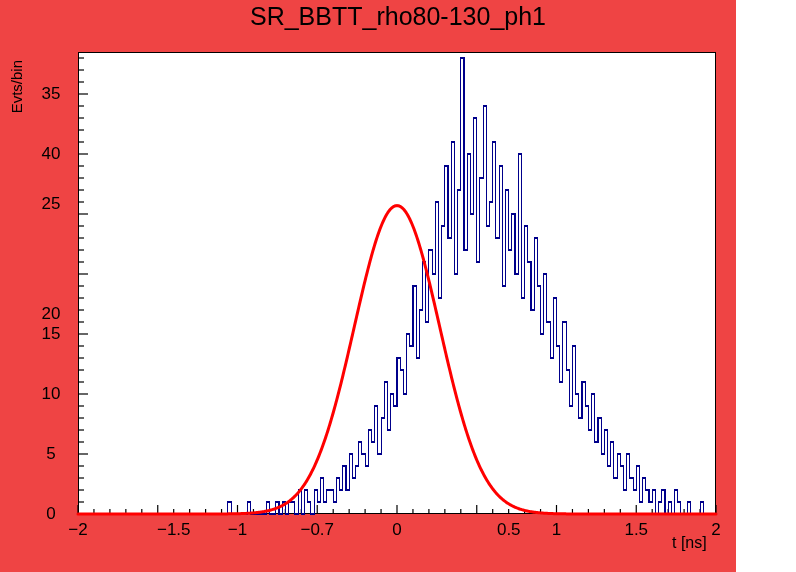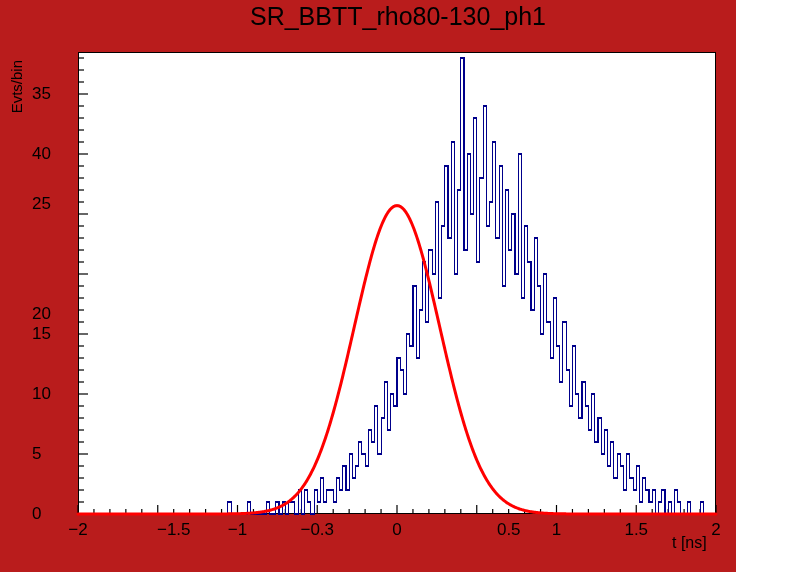--- a/index.html
+++ b/index.html
@@ -1,39 +1,39 @@
 <!DOCTYPE html>
 <html><head>
 <meta charset="utf-8">
 <title>ROOT Canvas</title>
 <style>
   html,body{margin:0;padding:0;background:#ffffff;}
   body{width:796px;height:572px;overflow:hidden;
        font-family:"Liberation Sans", sans-serif;color:#000;}
-  #canvas-root{position:relative;width:736px;height:572px;background:#b91c1c;}
+  #canvas-root{position:relative;width:736px;height:572px;background:#ef4444;}
 
   #plot-title{
     position:absolute;left:0;top:2px;width:796px;text-align:center;
     font-size:25px;font-family:"Liberation Sans", sans-serif;
     color:#000;letter-spacing:0px;white-space:nowrap;
   }
 
   #plot-frame{
     position:absolute;left:78px;top:52px;width:638px;height:462px;
     border:1.5px solid #000;box-sizing:border-box;background:#fff;
   }
 
   #plot-svg{position:absolute;left:0;top:0;width:796px;height:572px;}
 
   .axis-label{
     position:absolute;font-size:17px;color:#000;
     font-family:"Liberation Sans", sans-serif;white-space:nowrap;
   }
   .xtick-label{transform:translateX(-50%);text-align:center;}
-  .ytick-label{transform:translateY(-50%);text-align:left;}
+  .ytick-label{transform:translateY(-50%);text-align:center;}
 
   #y-axis-title{
     position:absolute;left:8px;top:60px;
     font-size:15px;font-family:"Liberation Sans", sans-serif;
     writing-mode:vertical-rl;transform:rotate(180deg);
     transform-origin:center;white-space:nowrap;color:#000;
   }
   #x-axis-title{
     position:absolute;left:672px;top:534px;
     font-size:16px;font-family:"Liberation Sans", sans-serif;
@@ -140,21 +140,21 @@
       </g>
     <g id="fit-group">
         <polyline points="78.00,514.00 78.71,514.00 79.42,514.00 80.13,514.00 80.84,514.00 81.54,514.00 82.25,514.00 82.96,514.00 83.67,514.00 84.38,514.00 85.09,514.00 85.80,514.00 86.51,514.00 87.22,514.00 87.92,514.00 88.63,514.00 89.34,514.00 90.05,514.00 90.76,514.00 91.47,514.00 92.18,514.00 92.89,514.00 93.60,514.00 94.30,514.00 95.01,514.00 95.72,514.00 96.43,514.00 97.14,514.00 97.85,514.00 98.56,514.00 99.27,514.00 99.98,514.00 100.68,514.00 101.39,514.00 102.10,514.00 102.81,514.00 103.52,514.00 104.23,514.00 104.94,514.00 105.65,514.00 106.36,514.00 107.06,514.00 107.77,514.00 108.48,514.00 109.19,514.00 109.90,514.00 110.61,514.00 111.32,514.00 112.03,514.00 112.74,514.00 113.44,514.00 114.15,514.00 114.86,514.00 115.57,514.00 116.28,514.00 116.99,514.00 117.70,514.00 118.41,514.00 119.12,514.00 119.82,514.00 120.53,514.00 121.24,514.00 121.95,514.00 122.66,514.00 123.37,514.00 124.08,514.00 124.79,514.00 125.50,514.00 126.20,514.00 126.91,514.00 127.62,514.00 128.33,514.00 129.04,514.00 129.75,514.00 130.46,514.00 131.17,514.00 131.88,514.00 132.58,514.00 133.29,514.00 134.00,514.00 134.71,514.00 135.42,514.00 136.13,514.00 136.84,514.00 137.55,514.00 138.26,514.00 138.96,514.00 139.67,514.00 140.38,514.00 141.09,514.00 141.80,514.00 142.51,514.00 143.22,514.00 143.93,514.00 144.64,514.00 145.34,514.00 146.05,514.00 146.76,514.00 147.47,514.00 148.18,514.00 148.89,514.00 149.60,514.00 150.31,514.00 151.02,514.00 151.72,514.00 152.43,514.00 153.14,514.00 153.85,514.00 154.56,514.00 155.27,514.00 155.98,514.00 156.69,514.00 157.40,514.00 158.10,514.00 158.81,514.00 159.52,514.00 160.23,514.00 160.94,514.00 161.65,514.00 162.36,514.00 163.07,514.00 163.78,514.00 164.48,514.00 165.19,514.00 165.90,514.00 166.61,514.00 167.32,514.00 168.03,514.00 168.74,514.00 169.45,514.00 170.16,514.00 170.86,514.00 171.57,514.00 172.28,514.00 172.99,514.00 173.70,514.00 174.41,514.00 175.12,514.00 175.83,514.00 176.54,514.00 177.24,514.00 177.95,514.00 178.66,514.00 179.37,514.00 180.08,514.00 180.79,514.00 181.50,514.00 182.21,514.00 182.92,514.00 183.62,514.00 184.33,514.00 185.04,514.00 185.75,514.00 186.46,514.00 187.17,514.00 187.88,514.00 188.59,514.00 189.30,514.00 190.00,514.00 190.71,514.00 191.42,514.00 192.13,514.00 192.84,514.00 193.55,514.00 194.26,514.00 194.97,514.00 195.68,514.00 196.38,513.99 197.09,513.99 197.80,513.99 198.51,513.99 199.22,513.99 199.93,513.99 200.64,513.99 201.35,513.99 202.06,513.99 202.76,513.99 203.47,513.99 204.18,513.99 204.89,513.99 205.60,513.99 206.31,513.99 207.02,513.98 207.73,513.98 208.44,513.98 209.14,513.98 209.85,513.98 210.56,513.98 211.27,513.98 211.98,513.97 212.69,513.97 213.40,513.97 214.11,513.97 214.82,513.96 215.52,513.96 216.23,513.96 216.94,513.96 217.65,513.95 218.36,513.95 219.07,513.95 219.78,513.94 220.49,513.94 221.20,513.93 221.90,513.93 222.61,513.92 223.32,513.92 224.03,513.91 224.74,513.91 225.45,513.90 226.16,513.90 226.87,513.89 227.58,513.88 228.28,513.87 228.99,513.86 229.70,513.85 230.41,513.84 231.12,513.83 231.83,513.82 232.54,513.81 233.25,513.80 233.96,513.79 234.66,513.77 235.37,513.76 236.08,513.74 236.79,513.73 237.50,513.71 238.21,513.69 238.92,513.67 239.63,513.65 240.34,513.63 241.04,513.60 241.75,513.58 242.46,513.55 243.17,513.52 243.88,513.50 244.59,513.46 245.30,513.43 246.01,513.40 246.72,513.36 247.42,513.32 248.13,513.28 248.84,513.24 249.55,513.20 250.26,513.15 250.97,513.10 251.68,513.05 252.39,512.99 253.10,512.93 253.80,512.87 254.51,512.81 255.22,512.74 255.93,512.67 256.64,512.59 257.35,512.52 258.06,512.43 258.77,512.35 259.48,512.26 260.18,512.16 260.89,512.06 261.60,511.96 262.31,511.85 263.02,511.73 263.73,511.61 264.44,511.48 265.15,511.35 265.86,511.21 266.56,511.07 267.27,510.92 267.98,510.76 268.69,510.59 269.40,510.42 270.11,510.24 270.82,510.05 271.53,509.85 272.24,509.64 272.94,509.43 273.65,509.20 274.36,508.97 275.07,508.72 275.78,508.47 276.49,508.20 277.20,507.93 277.91,507.64 278.62,507.34 279.32,507.03 280.03,506.70 280.74,506.36 281.45,506.01 282.16,505.65 282.87,505.27 283.58,504.87 284.29,504.46 285.00,504.04 285.70,503.60 286.41,503.14 287.12,502.67 287.83,502.18 288.54,501.67 289.25,501.14 289.96,500.59 290.67,500.02 291.38,499.44 292.08,498.83 292.79,498.20 293.50,497.55 294.21,496.88 294.92,496.19 295.63,495.47 296.34,494.73 297.05,493.96 297.76,493.17 298.46,492.36 299.17,491.52 299.88,490.65 300.59,489.76 301.30,488.84 302.01,487.89 302.72,486.92 303.43,485.91 304.14,484.88 304.84,483.81 305.55,482.72 306.26,481.59 306.97,480.43 307.68,479.25 308.39,478.03 309.10,476.77 309.81,475.49 310.52,474.17 311.22,472.81 311.93,471.43 312.64,470.00 313.35,468.55 314.06,467.05 314.77,465.52 315.48,463.96 316.19,462.36 316.90,460.72 317.60,459.05 318.31,457.34 319.02,455.59 319.73,453.80 320.44,451.98 321.15,450.12 321.86,448.22 322.57,446.28 323.28,444.31 323.98,442.30 324.69,440.25 325.40,438.16 326.11,436.03 326.82,433.87 327.53,431.67 328.24,429.43 328.95,427.16 329.66,424.85 330.36,422.50 331.07,420.11 331.78,417.70 332.49,415.24 333.20,412.75 333.91,410.23 334.62,407.67 335.33,405.08 336.04,402.46 336.74,399.81 337.45,397.12 338.16,394.41 338.87,391.66 339.58,388.89 340.29,386.09 341.00,383.26 341.71,380.41 342.42,377.53 343.12,374.63 343.83,371.71 344.54,368.76 345.25,365.79 345.96,362.81 346.67,359.81 347.38,356.79 348.09,353.75 348.80,350.71 349.50,347.65 350.21,344.58 350.92,341.50 351.63,338.41 352.34,335.32 353.05,332.22 353.76,329.12 354.47,326.02 355.18,322.91 355.88,319.81 356.59,316.72 357.30,313.63 358.01,310.55 358.72,307.48 359.43,304.41 360.14,301.37 360.85,298.33 361.56,295.32 362.26,292.32 362.97,289.34 363.68,286.39 364.39,283.46 365.10,280.56 365.81,277.68 366.52,274.84 367.23,272.03 367.94,269.25 368.64,266.51 369.35,263.80 370.06,261.14 370.77,258.52 371.48,255.94 372.19,253.41 372.90,250.93 373.61,248.49 374.32,246.11 375.02,243.78 375.73,241.50 376.44,239.28 377.15,237.12 377.86,235.02 378.57,232.98 379.28,231.00 379.99,229.08 380.70,227.24 381.40,225.46 382.11,223.75 382.82,222.11 383.53,220.54 384.24,219.04 384.95,217.62 385.66,216.27 386.37,215.00 387.08,213.80 387.78,212.68 388.49,211.65 389.20,210.69 389.91,209.81 390.62,209.02 391.33,208.30 392.04,207.67 392.75,207.12 393.46,206.66 394.16,206.28 394.87,205.98 395.58,205.77 396.29,205.64 397.00,205.60 397.71,205.64 398.42,205.77 399.13,205.98 399.84,206.28 400.54,206.66 401.25,207.12 401.96,207.67 402.67,208.30 403.38,209.02 404.09,209.81 404.80,210.69 405.51,211.65 406.22,212.68 406.92,213.80 407.63,215.00 408.34,216.27 409.05,217.62 409.76,219.04 410.47,220.54 411.18,222.11 411.89,223.75 412.60,225.46 413.30,227.24 414.01,229.08 414.72,231.00 415.43,232.98 416.14,235.02 416.85,237.12 417.56,239.28 418.27,241.50 418.98,243.78 419.68,246.11 420.39,248.49 421.10,250.93 421.81,253.41 422.52,255.94 423.23,258.52 423.94,261.14 424.65,263.80 425.36,266.51 426.06,269.25 426.77,272.03 427.48,274.84 428.19,277.68 428.90,280.56 429.61,283.46 430.32,286.39 431.03,289.34 431.74,292.32 432.44,295.32 433.15,298.33 433.86,301.37 434.57,304.41 435.28,307.48 435.99,310.55 436.70,313.63 437.41,316.72 438.12,319.81 438.82,322.91 439.53,326.02 440.24,329.12 440.95,332.22 441.66,335.32 442.37,338.41 443.08,341.50 443.79,344.58 444.50,347.65 445.20,350.71 445.91,353.75 446.62,356.79 447.33,359.81 448.04,362.81 448.75,365.79 449.46,368.76 450.17,371.71 450.88,374.63 451.58,377.53 452.29,380.41 453.00,383.26 453.71,386.09 454.42,388.89 455.13,391.66 455.84,394.41 456.55,397.12 457.26,399.81 457.96,402.46 458.67,405.08 459.38,407.67 460.09,410.23 460.80,412.75 461.51,415.24 462.22,417.70 462.93,420.11 463.64,422.50 464.34,424.85 465.05,427.16 465.76,429.43 466.47,431.67 467.18,433.87 467.89,436.03 468.60,438.16 469.31,440.25 470.02,442.30 470.72,444.31 471.43,446.28 472.14,448.22 472.85,450.12 473.56,451.98 474.27,453.80 474.98,455.59 475.69,457.34 476.40,459.05 477.10,460.72 477.81,462.36 478.52,463.96 479.23,465.52 479.94,467.05 480.65,468.55 481.36,470.00 482.07,471.43 482.78,472.81 483.48,474.17 484.19,475.49 484.90,476.77 485.61,478.03 486.32,479.25 487.03,480.43 487.74,481.59 488.45,482.72 489.16,483.81 489.86,484.88 490.57,485.91 491.28,486.92 491.99,487.89 492.70,488.84 493.41,489.76 494.12,490.65 494.83,491.52 495.54,492.36 496.24,493.17 496.95,493.96 497.66,494.73 498.37,495.47 499.08,496.19 499.79,496.88 500.50,497.55 501.21,498.20 501.92,498.83 502.62,499.44 503.33,500.02 504.04,500.59 504.75,501.14 505.46,501.67 506.17,502.18 506.88,502.67 507.59,503.14 508.30,503.60 509.00,504.04 509.71,504.46 510.42,504.87 511.13,505.27 511.84,505.65 512.55,506.01 513.26,506.36 513.97,506.70 514.68,507.03 515.38,507.34 516.09,507.64 516.80,507.93 517.51,508.20 518.22,508.47 518.93,508.72 519.64,508.97 520.35,509.20 521.06,509.43 521.76,509.64 522.47,509.85 523.18,510.05 523.89,510.24 524.60,510.42 525.31,510.59 526.02,510.76 526.73,510.92 527.44,511.07 528.14,511.21 528.85,511.35 529.56,511.48 530.27,511.61 530.98,511.73 531.69,511.85 532.40,511.96 533.11,512.06 533.82,512.16 534.52,512.26 535.23,512.35 535.94,512.43 536.65,512.52 537.36,512.59 538.07,512.67 538.78,512.74 539.49,512.81 540.20,512.87 540.90,512.93 541.61,512.99 542.32,513.05 543.03,513.10 543.74,513.15 544.45,513.20 545.16,513.24 545.87,513.28 546.58,513.32 547.28,513.36 547.99,513.40 548.70,513.43 549.41,513.46 550.12,513.50 550.83,513.52 551.54,513.55 552.25,513.58 552.96,513.60 553.66,513.63 554.37,513.65 555.08,513.67 555.79,513.69 556.50,513.71 557.21,513.73 557.92,513.74 558.63,513.76 559.34,513.77 560.04,513.79 560.75,513.80 561.46,513.81 562.17,513.82 562.88,513.83 563.59,513.84 564.30,513.85 565.01,513.86 565.72,513.87 566.42,513.88 567.13,513.89 567.84,513.90 568.55,513.90 569.26,513.91 569.97,513.91 570.68,513.92 571.39,513.92 572.10,513.93 572.80,513.93 573.51,513.94 574.22,513.94 574.93,513.95 575.64,513.95 576.35,513.95 577.06,513.96 577.77,513.96 578.48,513.96 579.18,513.96 579.89,513.97 580.60,513.97 581.31,513.97 582.02,513.97 582.73,513.98 583.44,513.98 584.15,513.98 584.86,513.98 585.56,513.98 586.27,513.98 586.98,513.98 587.69,513.99 588.40,513.99 589.11,513.99 589.82,513.99 590.53,513.99 591.24,513.99 591.94,513.99 592.65,513.99 593.36,513.99 594.07,513.99 594.78,513.99 595.49,513.99 596.20,513.99 596.91,513.99 597.62,513.99 598.32,514.00 599.03,514.00 599.74,514.00 600.45,514.00 601.16,514.00 601.87,514.00 602.58,514.00 603.29,514.00 604.00,514.00 604.70,514.00 605.41,514.00 606.12,514.00 606.83,514.00 607.54,514.00 608.25,514.00 608.96,514.00 609.67,514.00 610.38,514.00 611.08,514.00 611.79,514.00 612.50,514.00 613.21,514.00 613.92,514.00 614.63,514.00 615.34,514.00 616.05,514.00 616.76,514.00 617.46,514.00 618.17,514.00 618.88,514.00 619.59,514.00 620.30,514.00 621.01,514.00 621.72,514.00 622.43,514.00 623.14,514.00 623.84,514.00 624.55,514.00 625.26,514.00 625.97,514.00 626.68,514.00 627.39,514.00 628.10,514.00 628.81,514.00 629.52,514.00 630.22,514.00 630.93,514.00 631.64,514.00 632.35,514.00 633.06,514.00 633.77,514.00 634.48,514.00 635.19,514.00 635.90,514.00 636.60,514.00 637.31,514.00 638.02,514.00 638.73,514.00 639.44,514.00 640.15,514.00 640.86,514.00 641.57,514.00 642.28,514.00 642.98,514.00 643.69,514.00 644.40,514.00 645.11,514.00 645.82,514.00 646.53,514.00 647.24,514.00 647.95,514.00 648.66,514.00 649.36,514.00 650.07,514.00 650.78,514.00 651.49,514.00 652.20,514.00 652.91,514.00 653.62,514.00 654.33,514.00 655.04,514.00 655.74,514.00 656.45,514.00 657.16,514.00 657.87,514.00 658.58,514.00 659.29,514.00 660.00,514.00 660.71,514.00 661.42,514.00 662.12,514.00 662.83,514.00 663.54,514.00 664.25,514.00 664.96,514.00 665.67,514.00 666.38,514.00 667.09,514.00 667.80,514.00 668.50,514.00 669.21,514.00 669.92,514.00 670.63,514.00 671.34,514.00 672.05,514.00 672.76,514.00 673.47,514.00 674.18,514.00 674.88,514.00 675.59,514.00 676.30,514.00 677.01,514.00 677.72,514.00 678.43,514.00 679.14,514.00 679.85,514.00 680.56,514.00 681.26,514.00 681.97,514.00 682.68,514.00 683.39,514.00 684.10,514.00 684.81,514.00 685.52,514.00 686.23,514.00 686.94,514.00 687.64,514.00 688.35,514.00 689.06,514.00 689.77,514.00 690.48,514.00 691.19,514.00 691.90,514.00 692.61,514.00 693.32,514.00 694.02,514.00 694.73,514.00 695.44,514.00 696.15,514.00 696.86,514.00 697.57,514.00 698.28,514.00 698.99,514.00 699.70,514.00 700.40,514.00 701.11,514.00 701.82,514.00 702.53,514.00 703.24,514.00 703.95,514.00 704.66,514.00 705.37,514.00 706.08,514.00 706.78,514.00 707.49,514.00 708.20,514.00 708.91,514.00 709.62,514.00 710.33,514.00 711.04,514.00 711.75,514.00 712.46,514.00 713.16,514.00 713.87,514.00 714.58,514.00 715.29,514.00 716.00,514.00" fill="none" stroke="#ff0000" stroke-width="3" stroke-linejoin="round" stroke-linecap="round"></polyline>
       </g>
   </svg>
 
   <div id="tick-labels">
       <div class="axis-label xtick-label" style="left: 78px; top: 520px;">−2</div>
       <div class="axis-label xtick-label" style="left: 157.75px; top: 520px; margin-left: 16px;">−1.5</div>
       <div class="axis-label xtick-label" style="left: 237.5px; top: 520px;">−1</div>
-      <div class="axis-label xtick-label" style="left: 317.25px; top: 520px;">−0.3</div>
+      <div class="axis-label xtick-label" style="left: 317.25px; top: 520px;">−0.7</div>
       <div class="axis-label xtick-label" style="left: 397px; top: 520px;">0</div>
       <div class="axis-label xtick-label" style="left: 476.75px; top: 520px; margin-left: 32px;">0.5</div>
       <div class="axis-label xtick-label" style="left: 556.5px; top: 520px;">1</div>
       <div class="axis-label xtick-label" style="left: 636.25px; top: 520px;">1.5</div>
       <div class="axis-label xtick-label" style="left: 716px; top: 520px;">2</div>
       <div class="axis-label ytick-label" style="left: 32px; width: 38px; top: 514px;">0</div>
       <div class="axis-label ytick-label" style="left: 32px; width: 38px; top: 454px;">5</div>
       <div class="axis-label ytick-label" style="left: 32px; width: 38px; top: 394px;">10</div>
       <div class="axis-label ytick-label" style="left: 32px; width: 38px; top: 334px;">15</div>
       <div class="axis-label ytick-label" style="left: 32px; width: 38px; top: 274px; margin-top: 40px;">20</div>

